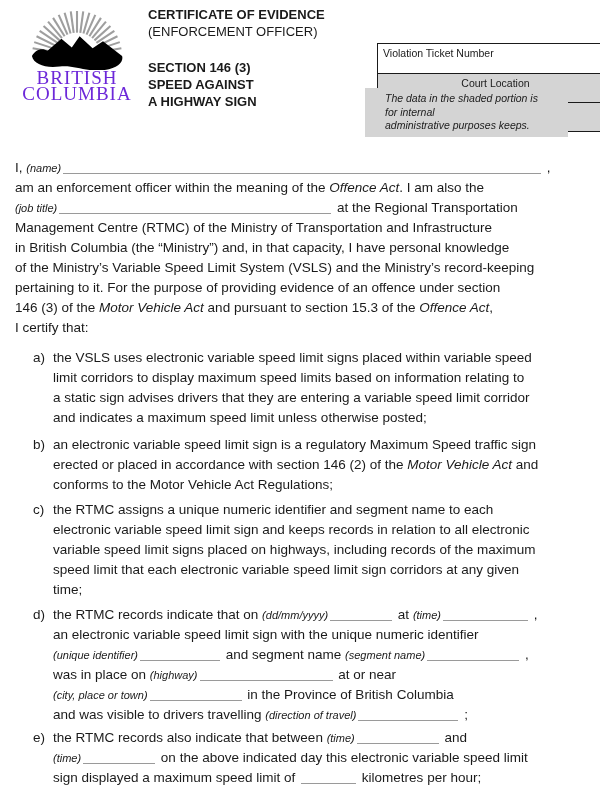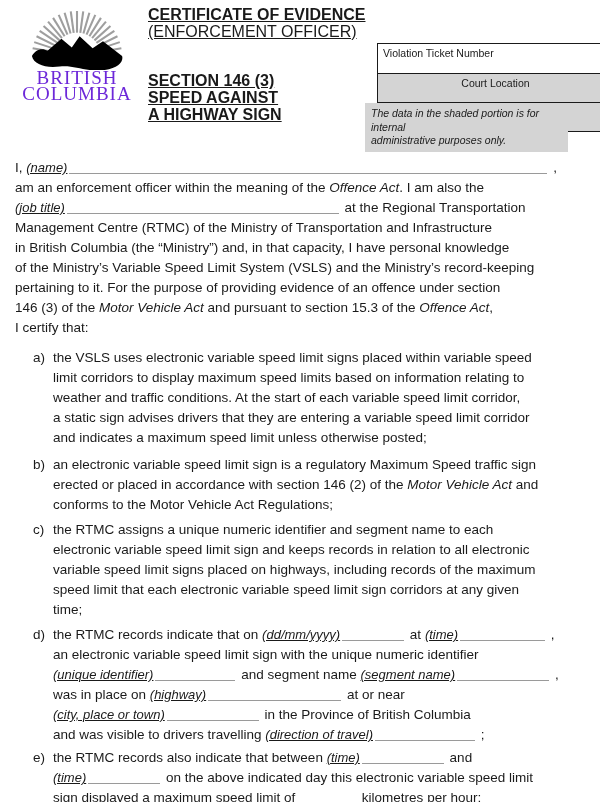--- a/index.html
+++ b/index.html
@@ -4,35 +4,35 @@
 <style>
   html,body{margin:0;padding:0;background:#fff;}
   .page{position:relative;width:600px;height:802px;background:#fff;overflow:hidden;
         font-family:"Liberation Sans",sans-serif;color:#1a1a1a;}
   
   .header{position:relative;height:125px;}
   .logo{position:absolute;left:12px;top:4px;width:130px;text-align:center;}
   .logo svg{display:block;margin:0 auto;}
   .logo-text{font-family:"Liberation Serif",serif;font-size:19px;line-height:16px;
              letter-spacing:1px;color:#6d28d9;}
-  .title-block{position:absolute;left:148px;top:6px;font-size:16px;line-height:17px;text-decoration:underline;}
+  .title-block{position:absolute;left:148px;top:6px;font-size:13px;line-height:17px;}
   .t-bold{font-weight:bold;}
-  .title-sub{margin-top:32px;font-weight:bold;}
+  .title-sub{margin-top:19px;font-weight:bold;}
   .info-box{position:absolute;left:377px;top:5px;width:237px;border:1px solid #1a1a1a;
             box-sizing:border-box;margin-top:38px;}
   .info-row{height:29px;padding:3px 5px;font-size:10.5px;box-sizing:border-box;background:#fff;}
   .info-row + .info-row{border-top:1px solid #1a1a1a;}
   .info-row.shaded{background:#d4d4d4;text-align:center;}
-  .info-note{position:absolute;left:365px;top:103px;width:203px;background:#d4d4d4;
-             font-size:10.5px;font-style:italic;line-height:13.5px;padding:4px 6px;
+  .info-note{position:absolute;left:365px;top:88px;width:203px;background:#d4d4d4;
+             font-size:10.5px;font-style:italic;line-height:13.5px;padding:4px 20px;
              box-sizing:border-box;}
   
   .content{margin:33px 30px 0 15px;font-size:13.5px;line-height:20px;}
   .line{white-space:nowrap;}
-  .sm{font-size:13px;font-style:italic;text-decoration:underline;}
+  .sm{font-size:11px;font-style:italic;}
   .it{font-style:italic;}
   .blank{display:inline-block;border-bottom:1px solid #9a9a9a;height:13px;
          vertical-align:-2px;margin:0 2px;}
   .item{display:flex;}
   .item-label{flex:0 0 20px;margin-left:18px;}
   .item-body{flex:1;}
   .mt10{margin-top:10px;} .mt7{margin-top:7px;}
   .mt5{margin-top:5px;} .mt3{margin-top:3px;}
 </style>
 </head>
@@ -86,21 +86,21 @@
       </div>
     </div>
 
     <div class="info-box">
       <div class="info-row">Violation Ticket Number</div>
       <div class="info-row shaded">Court Location</div>
       <div class="info-row shaded">Disputant's Name</div>
     </div>
     <div class="info-note">
       <div>The data in the shaded portion is for internal</div>
-      <div>administrative purposes only.</div>
+      <div>administrative purposes keeps.</div>
     </div>
   </div>
 
   <div class="content">
 
     <div>
       <div class="line"><span>I, </span><span class="sm">(name)</span><span class="blank" style="width:478px;"></span><span> ,</span></div>
       <div class="line"><span>am an enforcement officer within the meaning of the </span><span class="it">Offence Act</span><span>. I am also the</span></div>
       <div class="line"><span class="sm">(job title)</span><span class="blank" style="width:272px;"></span><span> at the Regional Transportation</span></div>
       <div class="line">Management Centre (RTMC) of the Ministry of Transportation and Infrastructure</div>
@@ -109,21 +109,20 @@
       <div class="line">pertaining to it. For the purpose of providing evidence of an offence under section</div>
       <div class="line"><span>146 (3) of the </span><span class="it">Motor Vehicle Act</span><span> and pursuant to section 15.3 of the </span><span class="it">Offence Act</span><span>,</span></div>
       <div class="line">I certify that:</div>
     </div>
 
     <div class="item mt10">
       <div class="item-label">a)</div>
       <div class="item-body">
         <div class="line">the VSLS uses electronic variable speed limit signs placed within variable speed</div>
         <div class="line">limit corridors to display maximum speed limits based on information relating to</div>
-        <div class="line">weather and traffic conditions.  At the start of each variable speed limit corridor,</div>
         <div class="line">a static sign advises drivers that they are entering a variable speed limit corridor</div>
         <div class="line">and indicates a maximum speed limit unless otherwise posted;</div>
       </div>
     </div>
 
     <div class="item mt7">
       <div class="item-label">b)</div>
       <div class="item-body">
         <div class="line">an electronic variable speed limit sign is a regulatory Maximum Speed traffic sign</div>
         <div class="line"><span>erected or placed in accordance with section 146 (2) of the </span><span class="it">Motor Vehicle Act</span><span> and</span></div>

